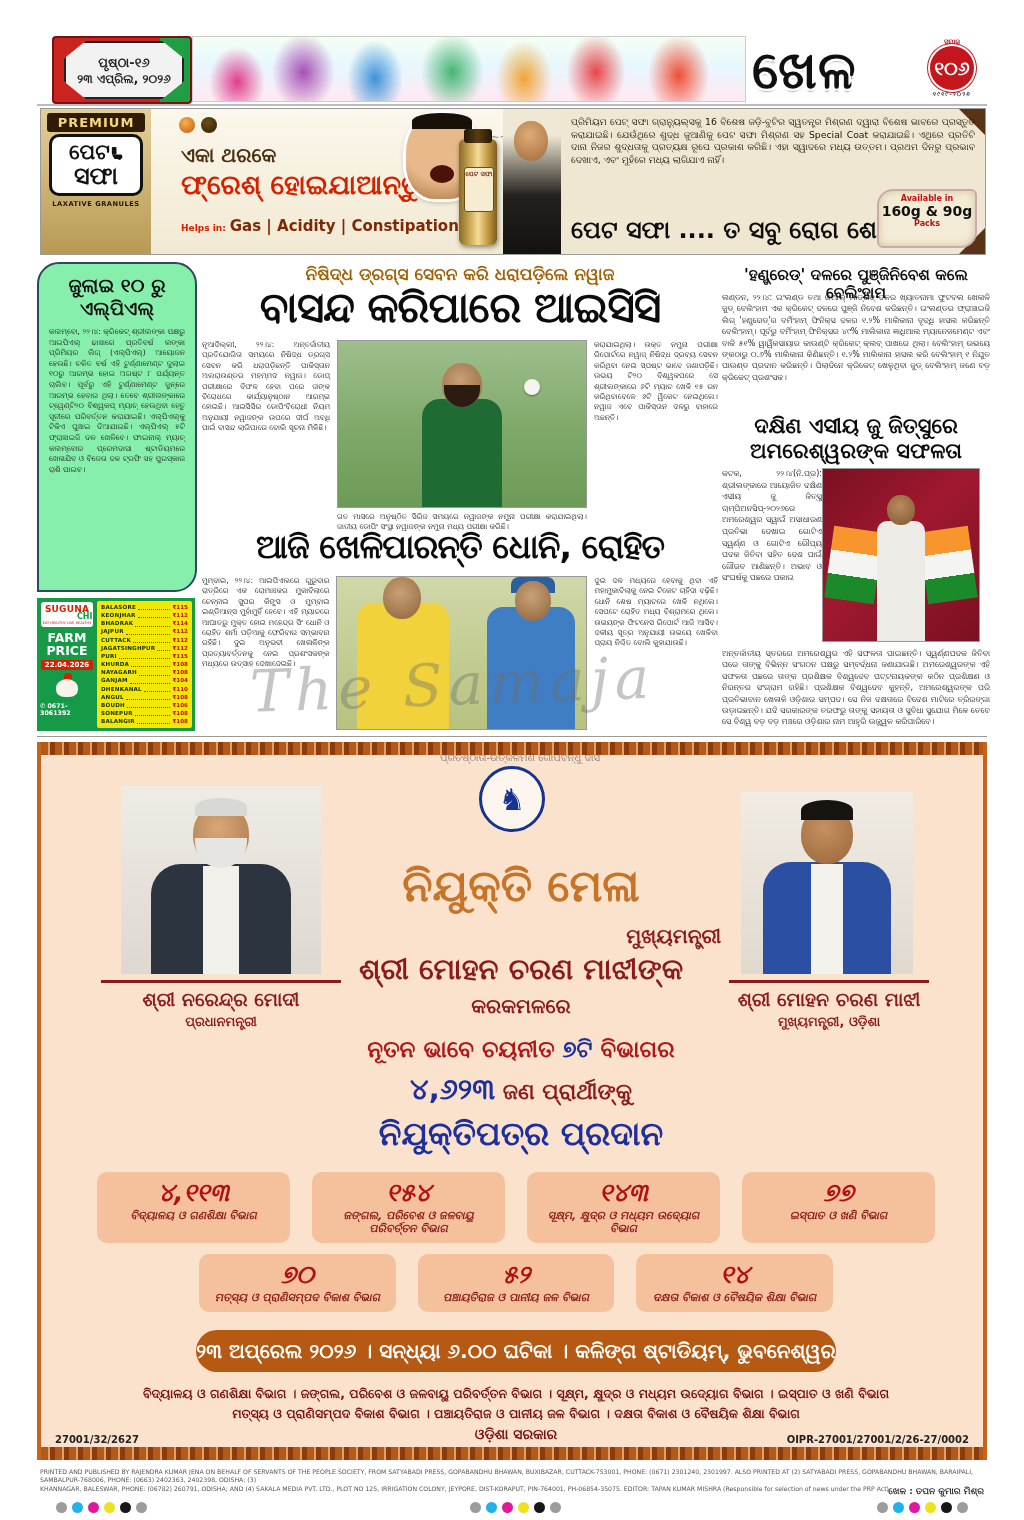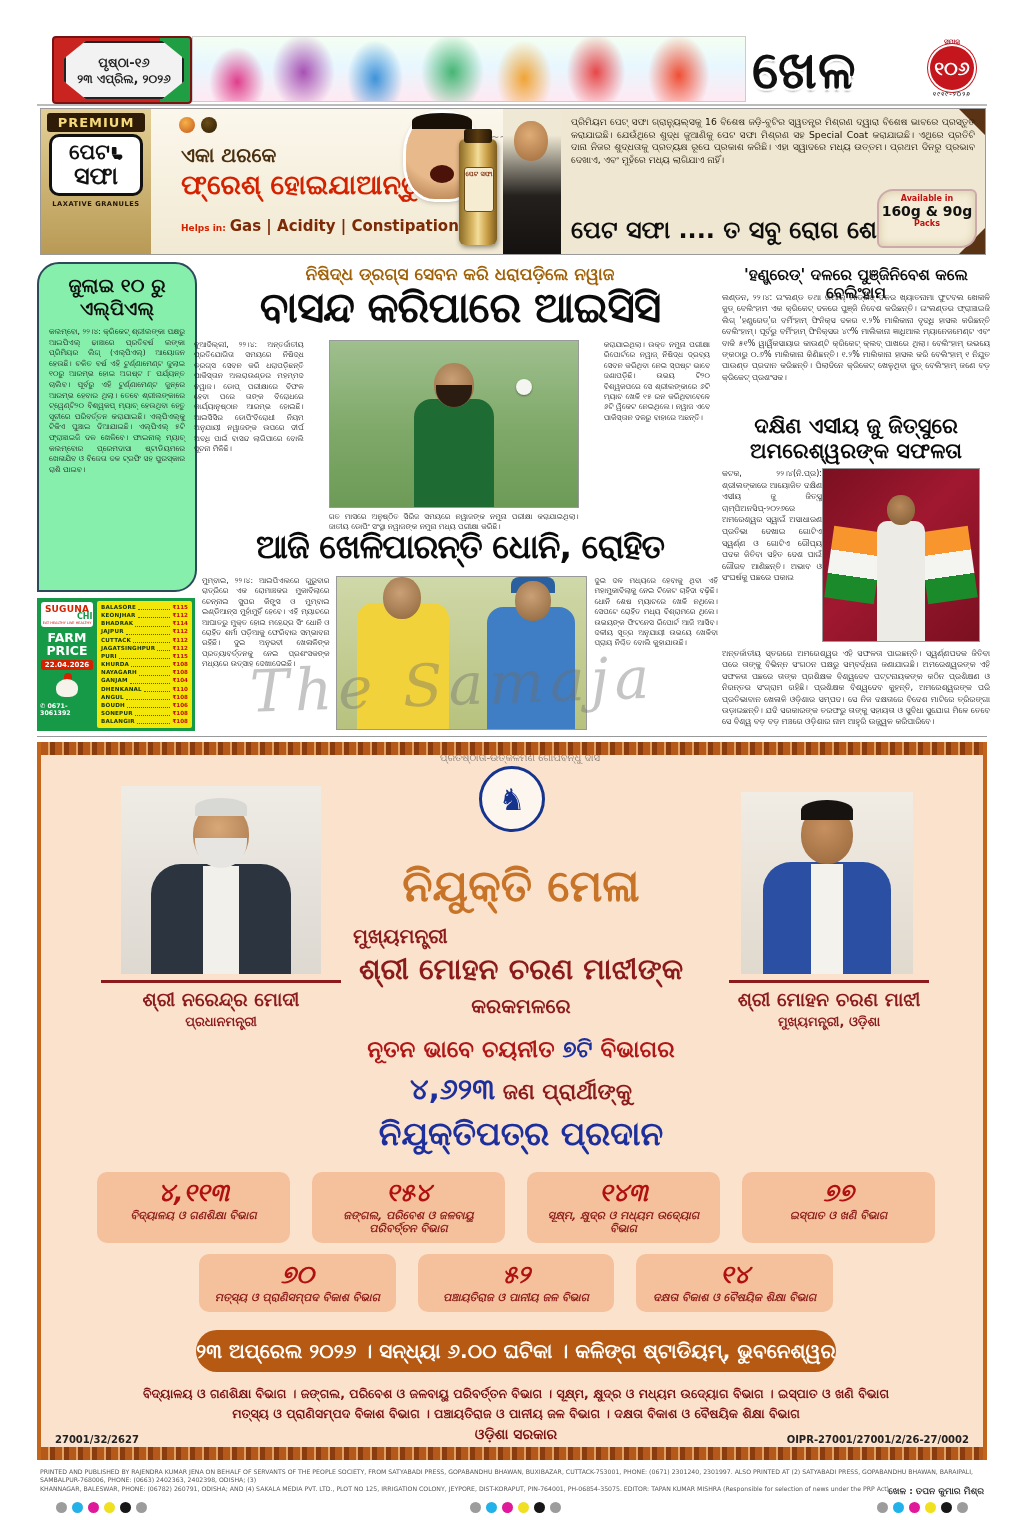--- a/index.html
+++ b/index.html
@@ -64,21 +64,21 @@
   .corner-br{position:absolute;right:0;bottom:0;width:0;height:0;border-left:26px solid transparent;border-bottom:26px solid #5a3214;}
   .corner-tr{position:absolute;right:0;top:0;width:0;height:0;border-left:26px solid transparent;border-top:26px solid #5a3214;}
 
   
   .lpl-box{left:37px;top:262px;width:160px;height:330px;background:#86efac;border:2px solid #2d4a5a;border-radius:22px 22px 22px 0;padding:10px 10px 6px;box-sizing:border-box;}
   .lpl-title{font-size:19px;line-height:23px;font-weight:bold;color:#0e0e0e;text-align:center;margin-bottom:7px;}
   .lpl-body{font-size:7.6px;line-height:10.6px;color:#222;text-align:justify;}
 
   .kicker{left:200px;top:264px;width:520px;font-size:17px;font-weight:bold;color:#a16207;text-align:center;}
   .headline1{left:198px;top:283px;width:524px;font-size:42px;font-weight:bold;color:#0b0b0b;text-align:center;letter-spacing:-1px;}
-  .main-cols{left:194px;top:340px;width:516px;display:flex;gap:25px;}
+  .main-cols{left:202px;top:340px;width:516px;display:flex;gap:7px;}
   .ncol{font-size:7.5px;line-height:10.4px;color:#222;text-align:justify;}
   .main-c1{width:128px;}
   .main-c2{width:250px;}
   .main-c3{width:124px;}
   .photo-frame{border:1px solid #999;background:#ddd;position:relative;overflow:hidden;}
   .nawaz-photo{width:248px;height:166px;background:
     radial-gradient(60px 80px at 50% 55%,rgba(20,90,40,.0),rgba(20,90,40,.0)),
     linear-gradient(180deg,#9fbf8e 0%,#7ea868 55%,#6d9b57 100%);}
   .nawaz-shirt{position:absolute;left:84px;top:58px;width:80px;height:108px;border-radius:18px 18px 0 0;background:#1e6b34;}
   .nawaz-head{position:absolute;left:104px;top:22px;width:40px;height:44px;border-radius:48%;background:radial-gradient(circle at 45% 38%,#caa177,#8d6438);}
@@ -147,21 +147,21 @@
   .c-head{position:absolute;left:60px;top:14px;width:52px;height:58px;border-radius:48%;background:radial-gradient(circle at 45% 38%,#c79060,#96663a);}
   .c-hair{position:absolute;left:60px;top:8px;width:52px;height:20px;border-radius:50% 50% 0 0;background:#171310;}
   .c-vest{position:absolute;left:22px;top:70px;width:128px;height:112px;border-radius:28px 28px 0 0;background:#2b4fa2;}
   .c-kurta{position:absolute;left:70px;top:72px;width:32px;height:110px;background:#f4f2ec;}
   .cap-rule{position:absolute;height:3px;background:#8b1a1a;}
   .cap-rule.pm{left:60px;top:238px;width:240px;}
   .cap-rule.cm{left:688px;top:238px;width:200px;}
   .cap-name{position:absolute;font-size:19px;font-weight:bold;color:#8b1a1a;text-align:center;}
   .cap-title{position:absolute;font-size:13px;font-weight:bold;color:#8b1a1a;text-align:center;}
   .gov-title{position:absolute;left:280px;top:118px;width:400px;text-align:center;font-size:44px;font-weight:bold;color:#c87428;}
-  .gov-cm-label{position:absolute;left:280px;top:182px;width:400px;text-align:left;font-size:20px;font-weight:bold;color:#8b1a1a;padding-left:32px;}
+  .gov-cm-label{position:absolute;left:280px;top:182px;width:400px;text-align:right;font-size:20px;font-weight:bold;color:#8b1a1a;}
   .gov-cm-name{position:absolute;left:250px;top:210px;width:460px;text-align:center;font-size:29px;font-weight:bold;color:#8b1a1a;}
   .gov-karakamal{position:absolute;left:280px;top:252px;width:400px;text-align:center;font-size:20px;font-weight:bold;color:#8b1a1a;}
   .gov-line1{position:absolute;left:200px;top:294px;width:560px;text-align:center;font-size:23px;font-weight:bold;color:#b01818;}
   .gov-line1 b{color:#1c2f9c;}
   .gov-line2{position:absolute;left:240px;top:330px;width:480px;text-align:center;font-size:22px;font-weight:bold;color:#8b1a1a;}
   .gov-line2 b{font-size:29px;color:#1c2f9c;}
   .gov-line3{position:absolute;left:240px;top:372px;width:480px;text-align:center;font-size:33px;font-weight:bold;color:#1c2f9c;}
   .stats-row{position:absolute;display:flex;gap:22px;}
   .stats-row.r1{left:56px;top:430px;width:838px;}
   .stats-row.r2{left:158px;top:512px;width:634px;}

